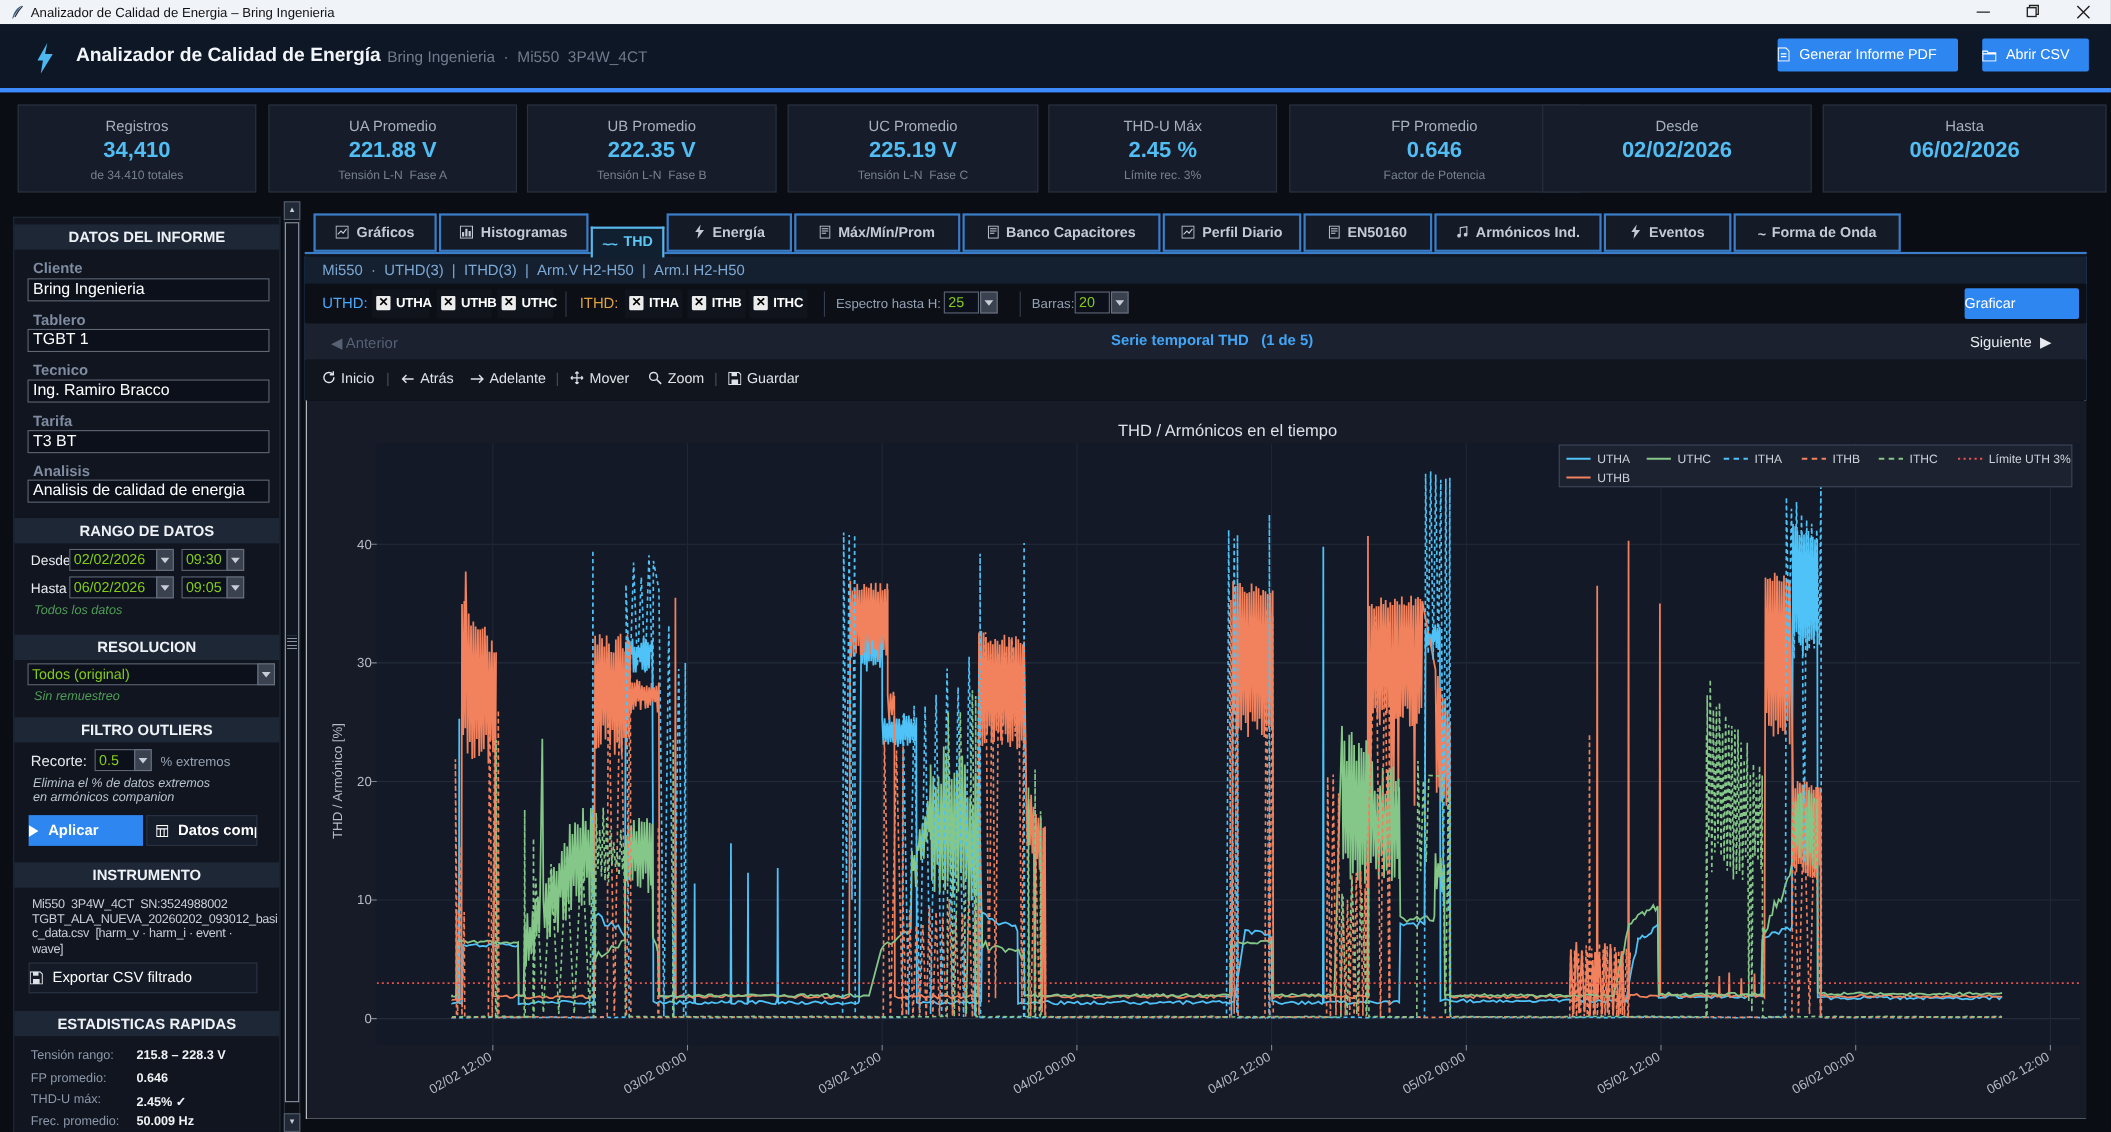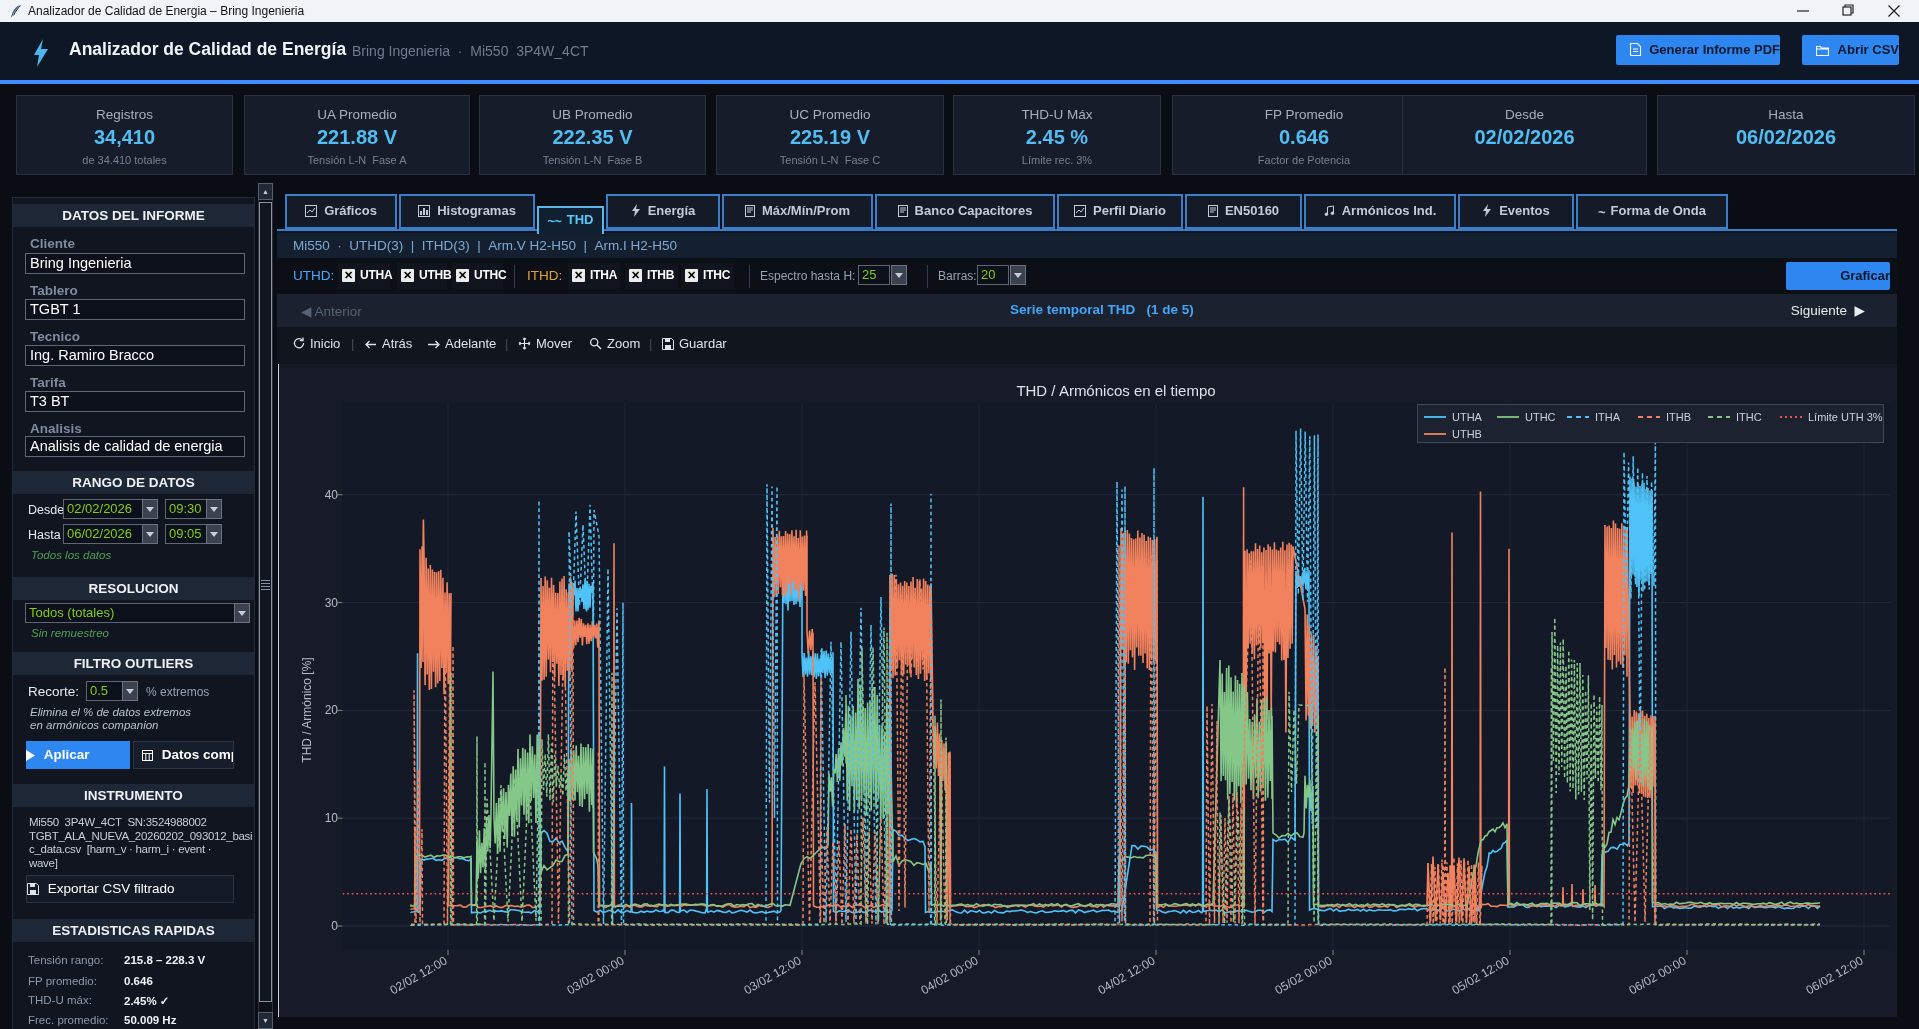--- a/index.html
+++ b/index.html
@@ -5,22 +5,22 @@
 html,body{width:1919px;height:1029px;overflow:hidden;background:#0a0d13;
   font-family:"Liberation Sans",sans-serif;-webkit-font-smoothing:antialiased}
 .abs{position:absolute}
 .titlebar{position:absolute;left:0;top:0;width:1919px;height:22px;background:#f0f3f8;
   color:#111;font-size:12px}
 .titlebar .txt{position:absolute;left:28px;top:4px}
 .header{position:absolute;left:0;top:22px;width:1919px;height:62px;background:#0e1726;
   border-bottom:4px solid #3d8bfd}
 .header h1{position:absolute;left:69px;top:17px;font-size:17.5px;font-weight:bold;color:#f2f5f9}
 .header .sub{position:absolute;left:352px;top:21px;font-size:14px;color:#707b8d}
-.hbtn{position:absolute;top:13px;height:30px;background:#2e86f0;color:#0f172a;font-weight:bold;
-  font-size:13px;text-align:right;border-radius:2px}
+.hbtn{position:absolute;top:13px;height:30px;background:#2e86f0;color:#ffffff;font-weight:normal;
+  font-size:13px;text-align:left;border-radius:2px}
 .card{position:absolute;top:95px;height:80px;background:#161c29;border:1px solid #29323f;
   text-align:center}
 .card .t{margin-top:11px;font-size:13.5px;color:#a7b0bd}
 .card .v{margin-top:4px;font-size:20px;font-weight:bold;color:#52bdf2}
 .card .s{margin-top:5px;font-size:11px;color:#77818f}
 .sidebar{position:absolute;left:12px;top:197px;width:243px;height:832px;background:#10151f;
   border:1px solid #232b38;border-bottom:none}
 .sechead{position:absolute;left:0;width:241px;background:#1e2736;color:#eef1f5;font-weight:bold;
   font-size:13.5px;text-align:center;height:23px;line-height:23px}
 .slabel{position:absolute;left:17px;color:#7e8ba0;font-weight:bold;font-size:13.5px}
@@ -156,21 +156,21 @@
  <div class="cbtn" style="left:129px;top:301px"></div>
  <div class="combo" style="left:152px;top:301px;width:42px">09:30</div>
  <div class="cbtn" style="left:193px;top:301px"></div>
  <div class="srow" style="left:15px;top:330px">Hasta</div>
  <div class="combo" style="left:50px;top:326px;width:80px">06/02/2026</div>
  <div class="cbtn" style="left:129px;top:326px"></div>
  <div class="combo" style="left:152px;top:326px;width:42px">09:05</div>
  <div class="cbtn" style="left:193px;top:326px"></div>
  <div class="green" style="left:18px;top:351px">Todos los datos</div>
  <div class="sechead" style="top:379px">RESOLUCION</div>
- <div class="combo" style="left:12px;top:405px;width:210px">Todos (totales)</div>
+ <div class="combo" style="left:12px;top:405px;width:210px">Todos (original)</div>
  <div class="cbtn" style="left:221px;top:405px"></div>
  <div class="green" style="left:18px;top:429px">Sin remuestreo</div>
  <div class="sechead" style="top:454px">FILTRO OUTLIERS</div>
  <div class="srow" style="left:15px;top:486px;font-size:13.5px">Recorte:</div>
  <div class="combo" style="left:73px;top:483px;width:37px">0.5</div>
  <div class="cbtn" style="left:109px;top:483px"></div>
  <div class="srow" style="left:133px;top:487px;font-size:12px;color:#97a3b4">% extremos</div>
  <div class="abs" style="left:17px;top:508px;color:#b9c2cf;font-style:italic;font-size:11.5px">Elimina el % de datos extremos</div>
  <div class="abs" style="left:17px;top:521px;color:#b9c2cf;font-style:italic;font-size:11.5px">en armónicos companion</div>
  <div class="sbtn" style="left:13px;top:543px;width:104px;background:#2e86f0;line-height:28px"><svg class="ticon" width="9" height="11" viewBox="0 0 9 11">

